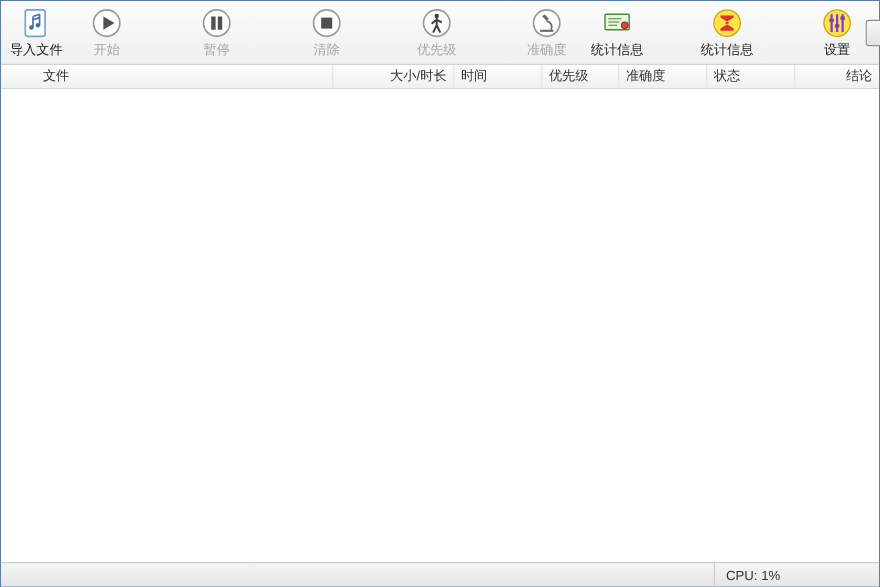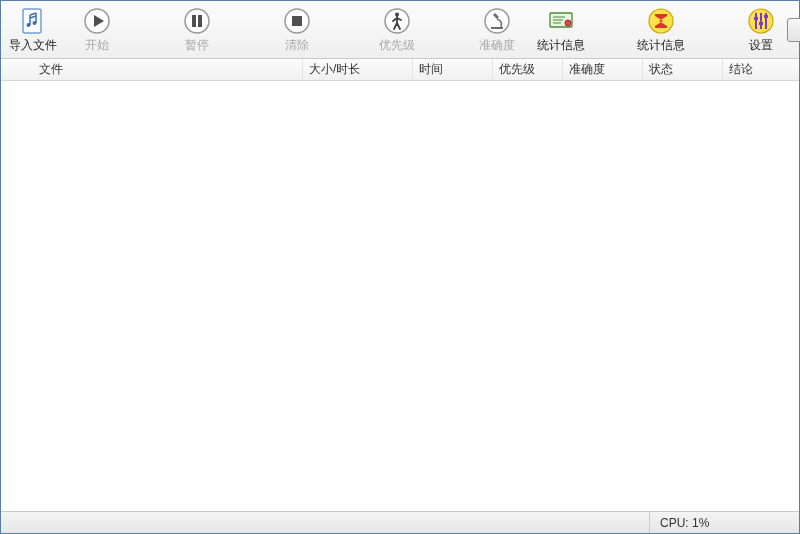--- a/index.html
+++ b/index.html
@@ -136,21 +136,21 @@
     color: #333;
     padding-left: 32px;
   }
   .list-col {
     border-right: 1px solid #e2e2e2;
     display: flex;
     align-items: center;
     padding: 0 6px;
     font-size: 12px;
   }
-  .list-col.right { }
+  .list-col.right { justify-content: flex-end; }
   
   .list-body {
     flex: 1;
     background: #fff;
     border-top: 1px solid #fff;
   }
   
   .statusbar {
     height: 22px;
     background: linear-gradient(to bottom, #f4f4f4, #e6e6e6);

